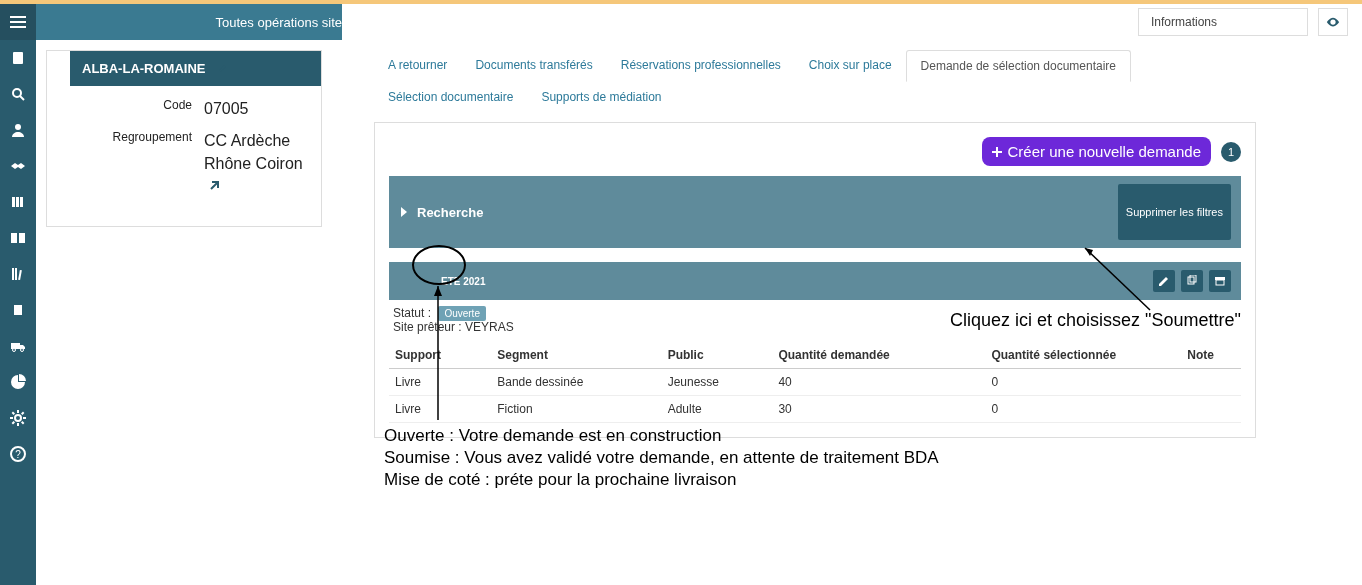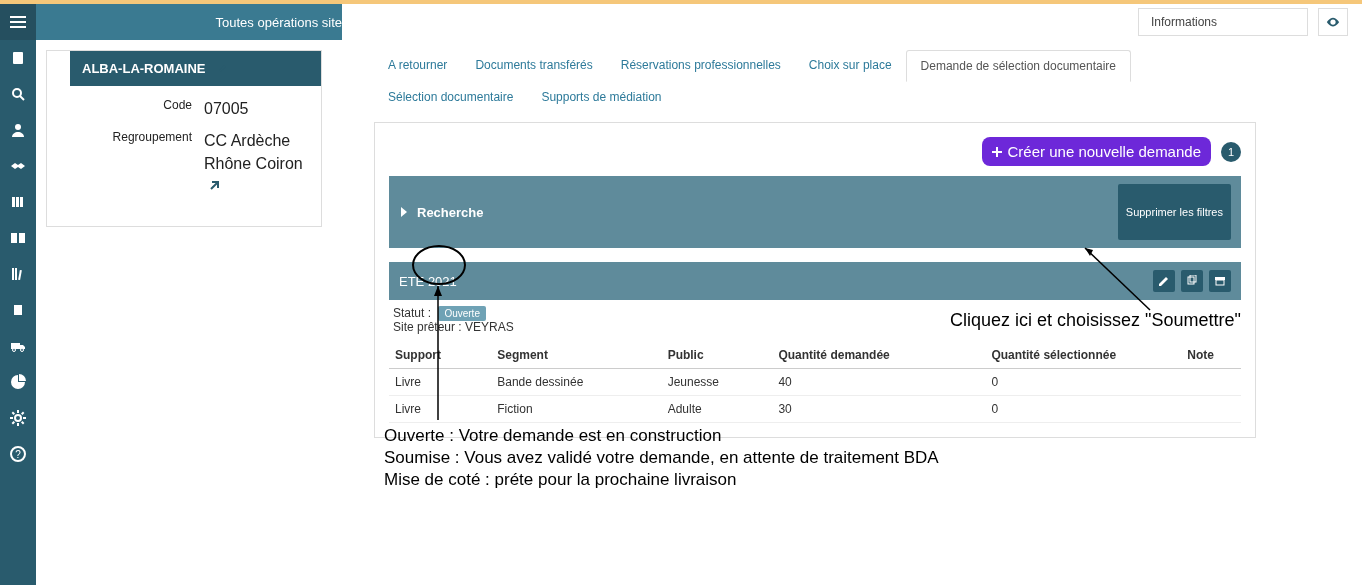--- a/index.html
+++ b/index.html
@@ -30,21 +30,21 @@
   .panel { border:1px solid #ddd; margin-top:10px; padding:14px; }
   .panel-top { display:flex; justify-content:flex-end; align-items:center; gap:10px; margin-bottom:10px; }
   .btn-primary { background:#6d28d9; color:#fff; border:none; padding:6px 10px; font-size:15px; border-radius:8px; cursor:pointer; display:flex; align-items:center; gap:6px; }
   .count-badge { width:20px; height:20px; border-radius:50%; background:#295b6d; color:#fff; font-size:11px; display:flex; align-items:center; justify-content:center; }
 
   .searchbar { background:#5f8b9b; color:#fff; display:flex; align-items:center; justify-content:space-between; padding:8px 10px; margin-bottom:14px; }
   .searchbar .left { display:flex; align-items:center; gap:8px; font-size:13px; font-weight:bold; }
   .btn-dark { background:#295b6d; color:#fff; border:none; padding:22px 8px; font-size:11px; border-radius:2px; cursor:pointer; }
 
   .reqbar { background:#5f8b9b; color:#fff; display:flex; align-items:center; justify-content:space-between; padding:8px 10px; }
-  .reqbar .title { font-weight:normal; font-size:13px; }
+  .reqbar .title { font-weight:bold; font-size:10px;margin-left:42px; }
   .reqbar .actions { display:flex; gap:6px; }
   .iconbtn { width:22px; height:22px; background:#295b6d; border-radius:2px; display:flex; align-items:center; justify-content:center; cursor:pointer; }
   .iconbtn svg { width:12px; height:12px; fill:#fff; }
 
   .reqmeta { padding:6px 4px 4px 4px; font-size:12px; color:#333; }
   .badge { background:#6fa2b5; color:#fff; font-size:10px; padding:2px 6px; border-radius:2px; margin-left:4px; }
   table.reqtable { width:100%; border-collapse:collapse; font-size:12px; margin-top:4px; }
   table.reqtable th { text-align:left; font-weight:bold; padding:6px 6px; border-bottom:1px solid #ccc; }
   table.reqtable td { padding:6px 6px; border-bottom:1px solid #eee; }
 

